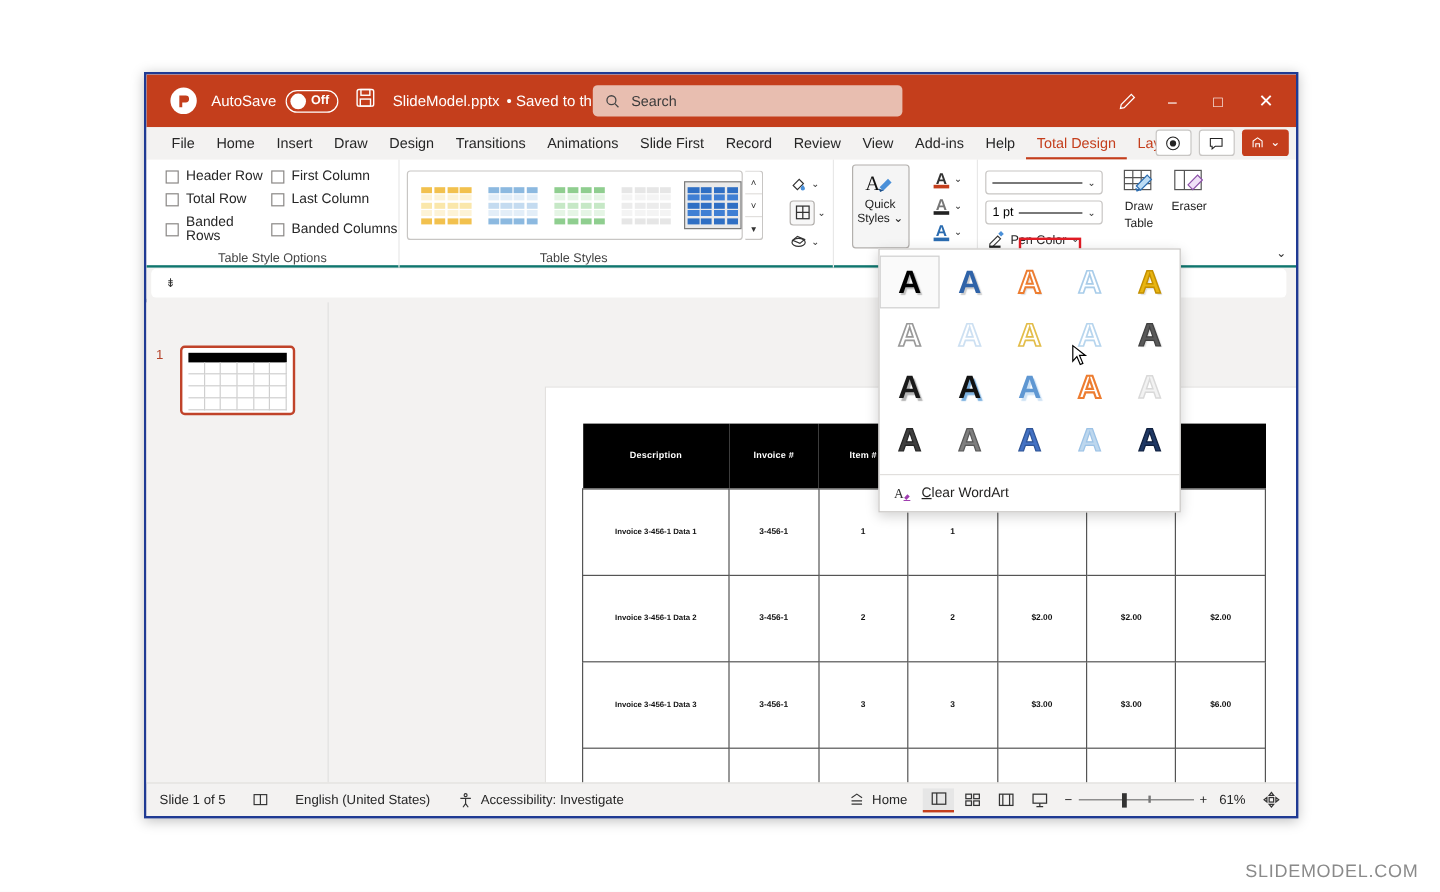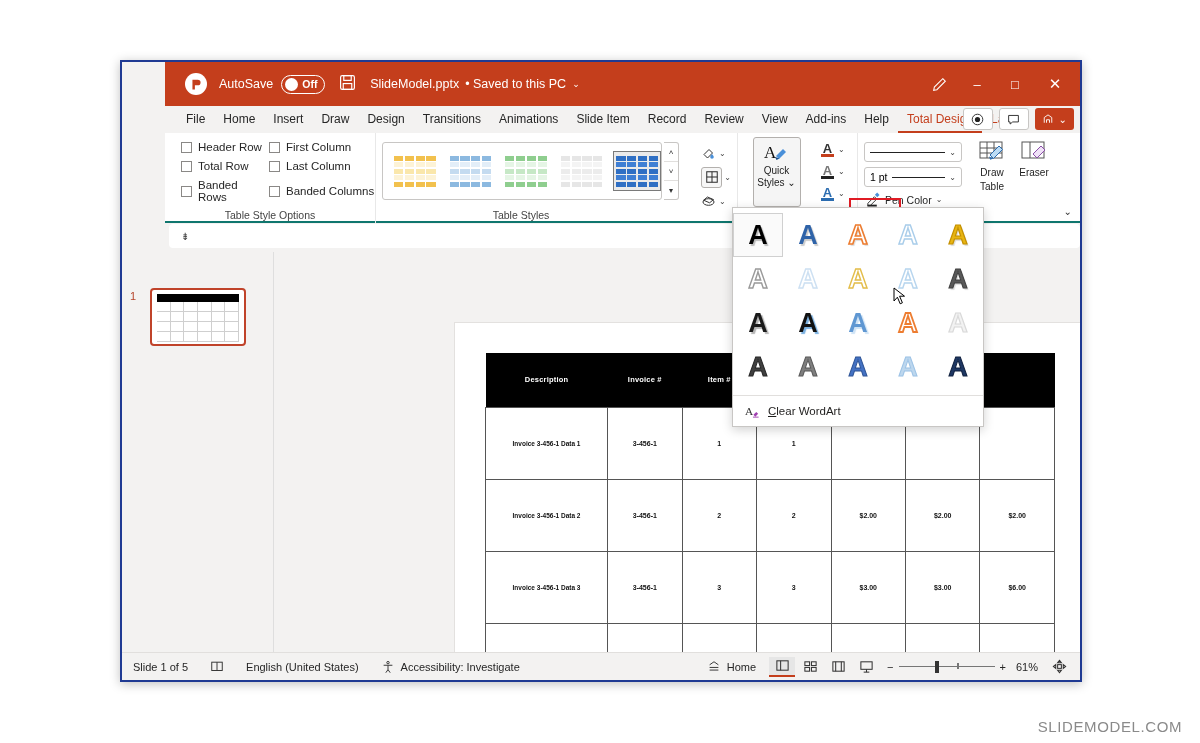--- a/index.html
+++ b/index.html
@@ -12,21 +12,20 @@
 
   
   #app-window {
     position: absolute;
     left: 120px; top: 60px;
     width: 962px; height: 622px;
     background: #f3f2f1;
     border: 2px solid #1f3a93;
     box-shadow: 0 2px 10px rgba(0,0,0,.25);
     overflow: hidden;
-    padding-left: 43px;
   }
 
   
   #titlebar {
     height: 44px; background: #c43e1c;
     display: flex; align-items: center;
     padding: 0 6px; position: relative;
   }
   .pp-logo {
     width: 22px; height: 22px; border-radius: 50%;
@@ -318,20 +317,27 @@
       <svg width="17" height="17" viewBox="0 0 16 16" fill="none" stroke="#fff" stroke-width="1.1">
         <rect x="1.5" y="1.5" width="13" height="13" rx="1.5"></rect>
         <rect x="4.5" y="1.5" width="7" height="4.5"></rect>
         <rect x="4" y="9" width="8" height="5.5"></rect>
       </svg>
     </div>
     <span class="tb-text docname">SlideModel.pptx</span>
     <span class="tb-text" style="margin-left:6px;">• Saved to this PC</span>
     <span class="tb-text chev-small">⌄</span>
 
+    <div id="search-box">
+      <svg width="13" height="13" viewBox="0 0 16 16" fill="none" stroke="#444" stroke-width="1.3">
+        <circle cx="6.8" cy="6.8" r="4.6"></circle>
+          <line x1="10.3" y1="10.3" x2="14" y2="14"></line>
+      </svg>
+      <span class="stext">Search</span>
+    </div>
 
     <div class="tb-right">
       <div class="tb-btn">
         <svg width="15" height="15" viewBox="0 0 16 16" fill="none" stroke="#fff" stroke-width="1.1">
           <path d="M11.5 1.8l2.7 2.7L5.2 13.5l-3.4.7.7-3.4 9-9z"></path>
         </svg>
       </div>
       <div class="tb-btn">–</div>
       <div class="tb-btn">□</div>
       <div class="tb-btn close">✕</div>
@@ -339,21 +345,21 @@
   </div>
 
   <div id="tabstrip">
     <div class="tab">File</div>
     <div class="tab">Home</div>
     <div class="tab">Insert</div>
     <div class="tab">Draw</div>
     <div class="tab">Design</div>
     <div class="tab">Transitions</div>
     <div class="tab">Animations</div>
-    <div class="tab">Slide Item</div>
+    <div class="tab">Slide First</div>
     <div class="tab">Record</div>
     <div class="tab">Review</div>
     <div class="tab">View</div>
     <div class="tab">Add-ins</div>
     <div class="tab">Help</div>
     <div class="tab active-ctx">Total Design</div>
     <div class="tab ctx">Layout</div>
 
     <div class="tabstrip-right">
       <div class="mini-btn">

